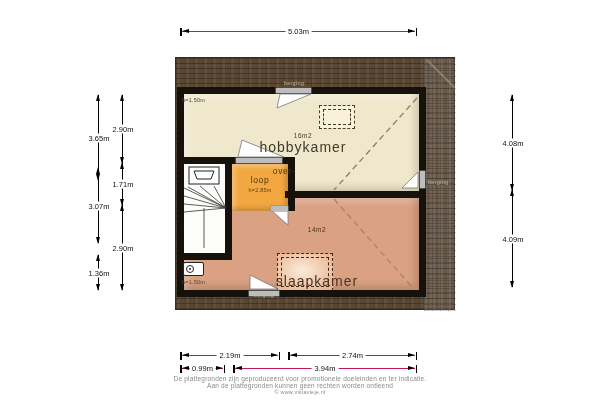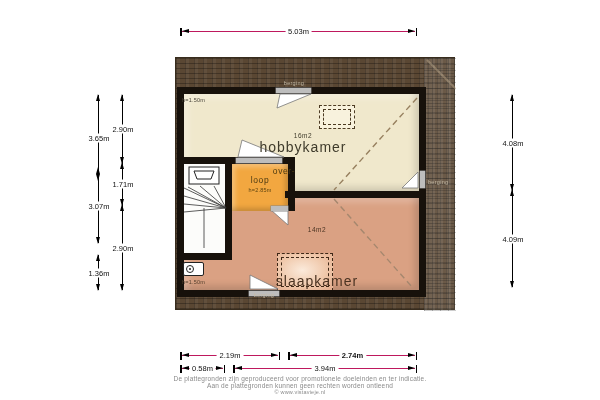--- a/index.html
+++ b/index.html
@@ -141,33 +141,33 @@
   <span class="dlbl">4.09m</span>
 </div>
 
 <div class="dimh" style="left:182px;top:355px;width:96px;">
   <i class="al"></i>
     <i class="ar"></i>
     <span class="tl"></span>
     <span class="tr"></span>
   <span class="dlbl">2.19m</span>
 </div>
-<div class="dimh" style="left:290px;top:355px;width:125px;font-weight:bold;">
+<div class="dimh" style="left:290px;top:355px;width:125px;">
   <i class="al"></i>
     <i class="ar"></i>
     <span class="tl"></span>
     <span class="tr"></span>
   <span class="dlbl">2.74m</span>
 </div>
 <div class="dimh" style="left:182px;top:368px;width:41px;">
   <i class="al"></i>
     <i class="ar"></i>
     <span class="tl"></span>
     <span class="tr"></span>
-  <span class="dlbl">0.58m</span>
+  <span class="dlbl">0.99m</span>
 </div>
 <div class="dimh" style="left:235px;top:368px;width:180px;">
   <i class="al"></i>
     <i class="ar"></i>
     <span class="tl"></span>
     <span class="tr"></span>
   <span class="dlbl">3.94m</span>
 </div>
 
 <div class="abs plan">

